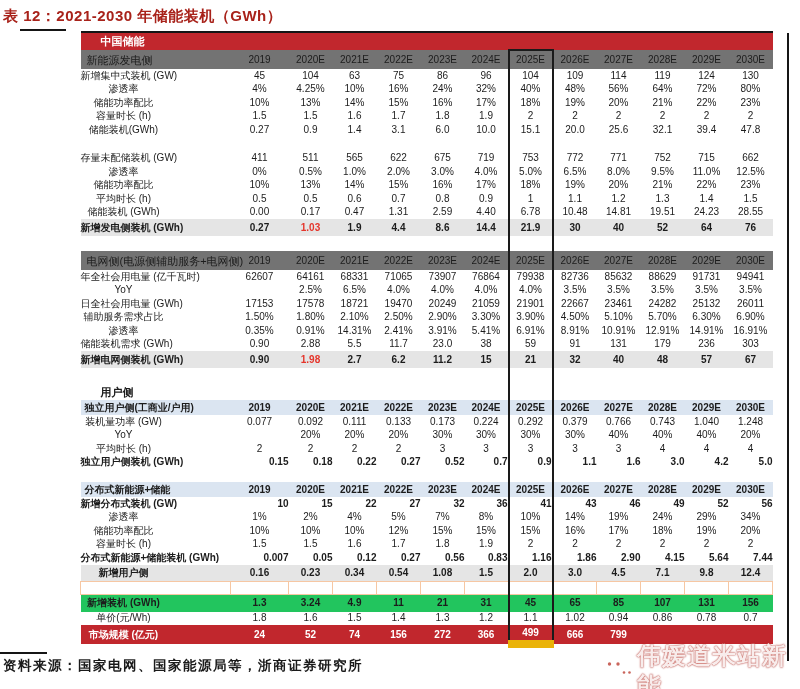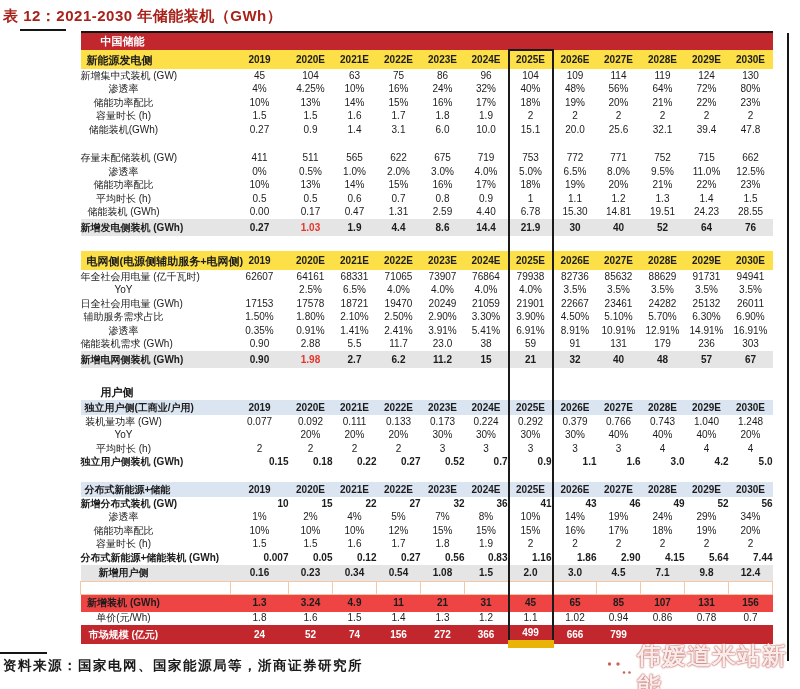--- a/index.html
+++ b/index.html
@@ -14,29 +14,29 @@
   .rule-bottom { left:0px; top:652px; width:47px; }
   .vline-right { position:absolute; left:787px; top:33px; width:2px; height:628px; background:#151515; }
 
   table.tbl { border-collapse:collapse; table-layout:fixed; width:692px;
               margin:5px 0 0 80px; font-size:10px; color:#1c1c1c; }
   td { text-align:center; height:13.5px; line-height:12px; padding:0; white-space:nowrap; overflow:visible; }
   td.lbl { padding-right:64px; }
 
   .t-band td { background:#c1272d; color:#fff; font-weight:bold; text-align:left;
                padding-left:20px; height:18px; font-size:11px; border-top:2px solid #151515; }
-  .t-sec td  { background:#fde047; font-weight:bold; height:19px; line-height:18px; }
+  .t-sec td  { background:#737373; font-weight:normal; height:19px; line-height:18px; }
   .t-sec td.lbl { text-align:left; padding:0 0 0 6px; font-size:11px; }
   .t-secplain td { background:#fff; font-weight:bold; height:17px; line-height:16px; font-size:11px; }
   .t-secplain td.lbl { text-align:left; padding:0 0 0 20px; }
   .t-sub td { background:#dbe5f1; font-weight:bold; height:15px; line-height:14px; }
   .t-sub td.lbl { text-align:left; padding:0 0 0 4px; }
   .t-db td { font-weight:bold;text-align:right; }
   .t-tp td { background:#e5e5e5; font-weight:bold; height:17px; line-height:16px; }
-  .t-to td { background:#ef4444; font-weight:bold; height:17px; line-height:16px; }
+  .t-to td { background:#22c55e; font-weight:bold; height:17px; line-height:16px; }
   .t-bandtot td { background:#c1272d; color:#fff; font-weight:bold; height:16px; line-height:15px; }
   .t-sp td { height:15px; background:#fff; }
   .t-sp.sm td { height:13px; }
   .t-bc td { height:13px; background:#fff; border:1px solid #f6c7a3; }
   .red { color:#e5352b; }
 
   td.bx { border-left:2px solid #1a1a1a; border-right:2px solid #1a1a1a; }
   td.bx-top { border-top:2px solid #1a1a1a; }
   td.bx-bot { border-bottom:8px solid #eab308; }
 
@@ -241,21 +241,21 @@
         </tr>
         <tr class="t-d">
           <td class="lbl">储能装机 (GWh)</td>
           <td>0.00</td>
           <td>0.17</td>
           <td>0.47</td>
           <td>1.31</td>
           <td>2.59</td>
           <td>4.40</td>
           <td class="bx">6.78</td>
-          <td>15.30</td>
+          <td>10.48</td>
           <td>14.81</td>
           <td>19.51</td>
           <td>24.23</td>
           <td>28.55</td>
         </tr>
         <tr class="t-tp">
           <td class="lbl">新增发电侧装机 (GWh)</td>
           <td>0.27</td>
           <td class="red">1.03</td>
           <td>1.9</td>
@@ -356,21 +356,21 @@
           <td>4.50%</td>
           <td>5.10%</td>
           <td>5.70%</td>
           <td>6.30%</td>
           <td>6.90%</td>
         </tr>
         <tr class="t-d">
           <td class="lbl">渗透率</td>
           <td>0.35%</td>
           <td>0.91%</td>
-          <td>1.41%</td>
+          <td>14.31%</td>
           <td>2.41%</td>
           <td>3.91%</td>
           <td>5.41%</td>
           <td class="bx">6.91%</td>
           <td>8.91%</td>
           <td>10.91%</td>
           <td>12.91%</td>
           <td>14.91%</td>
           <td>16.91%</td>
         </tr>

